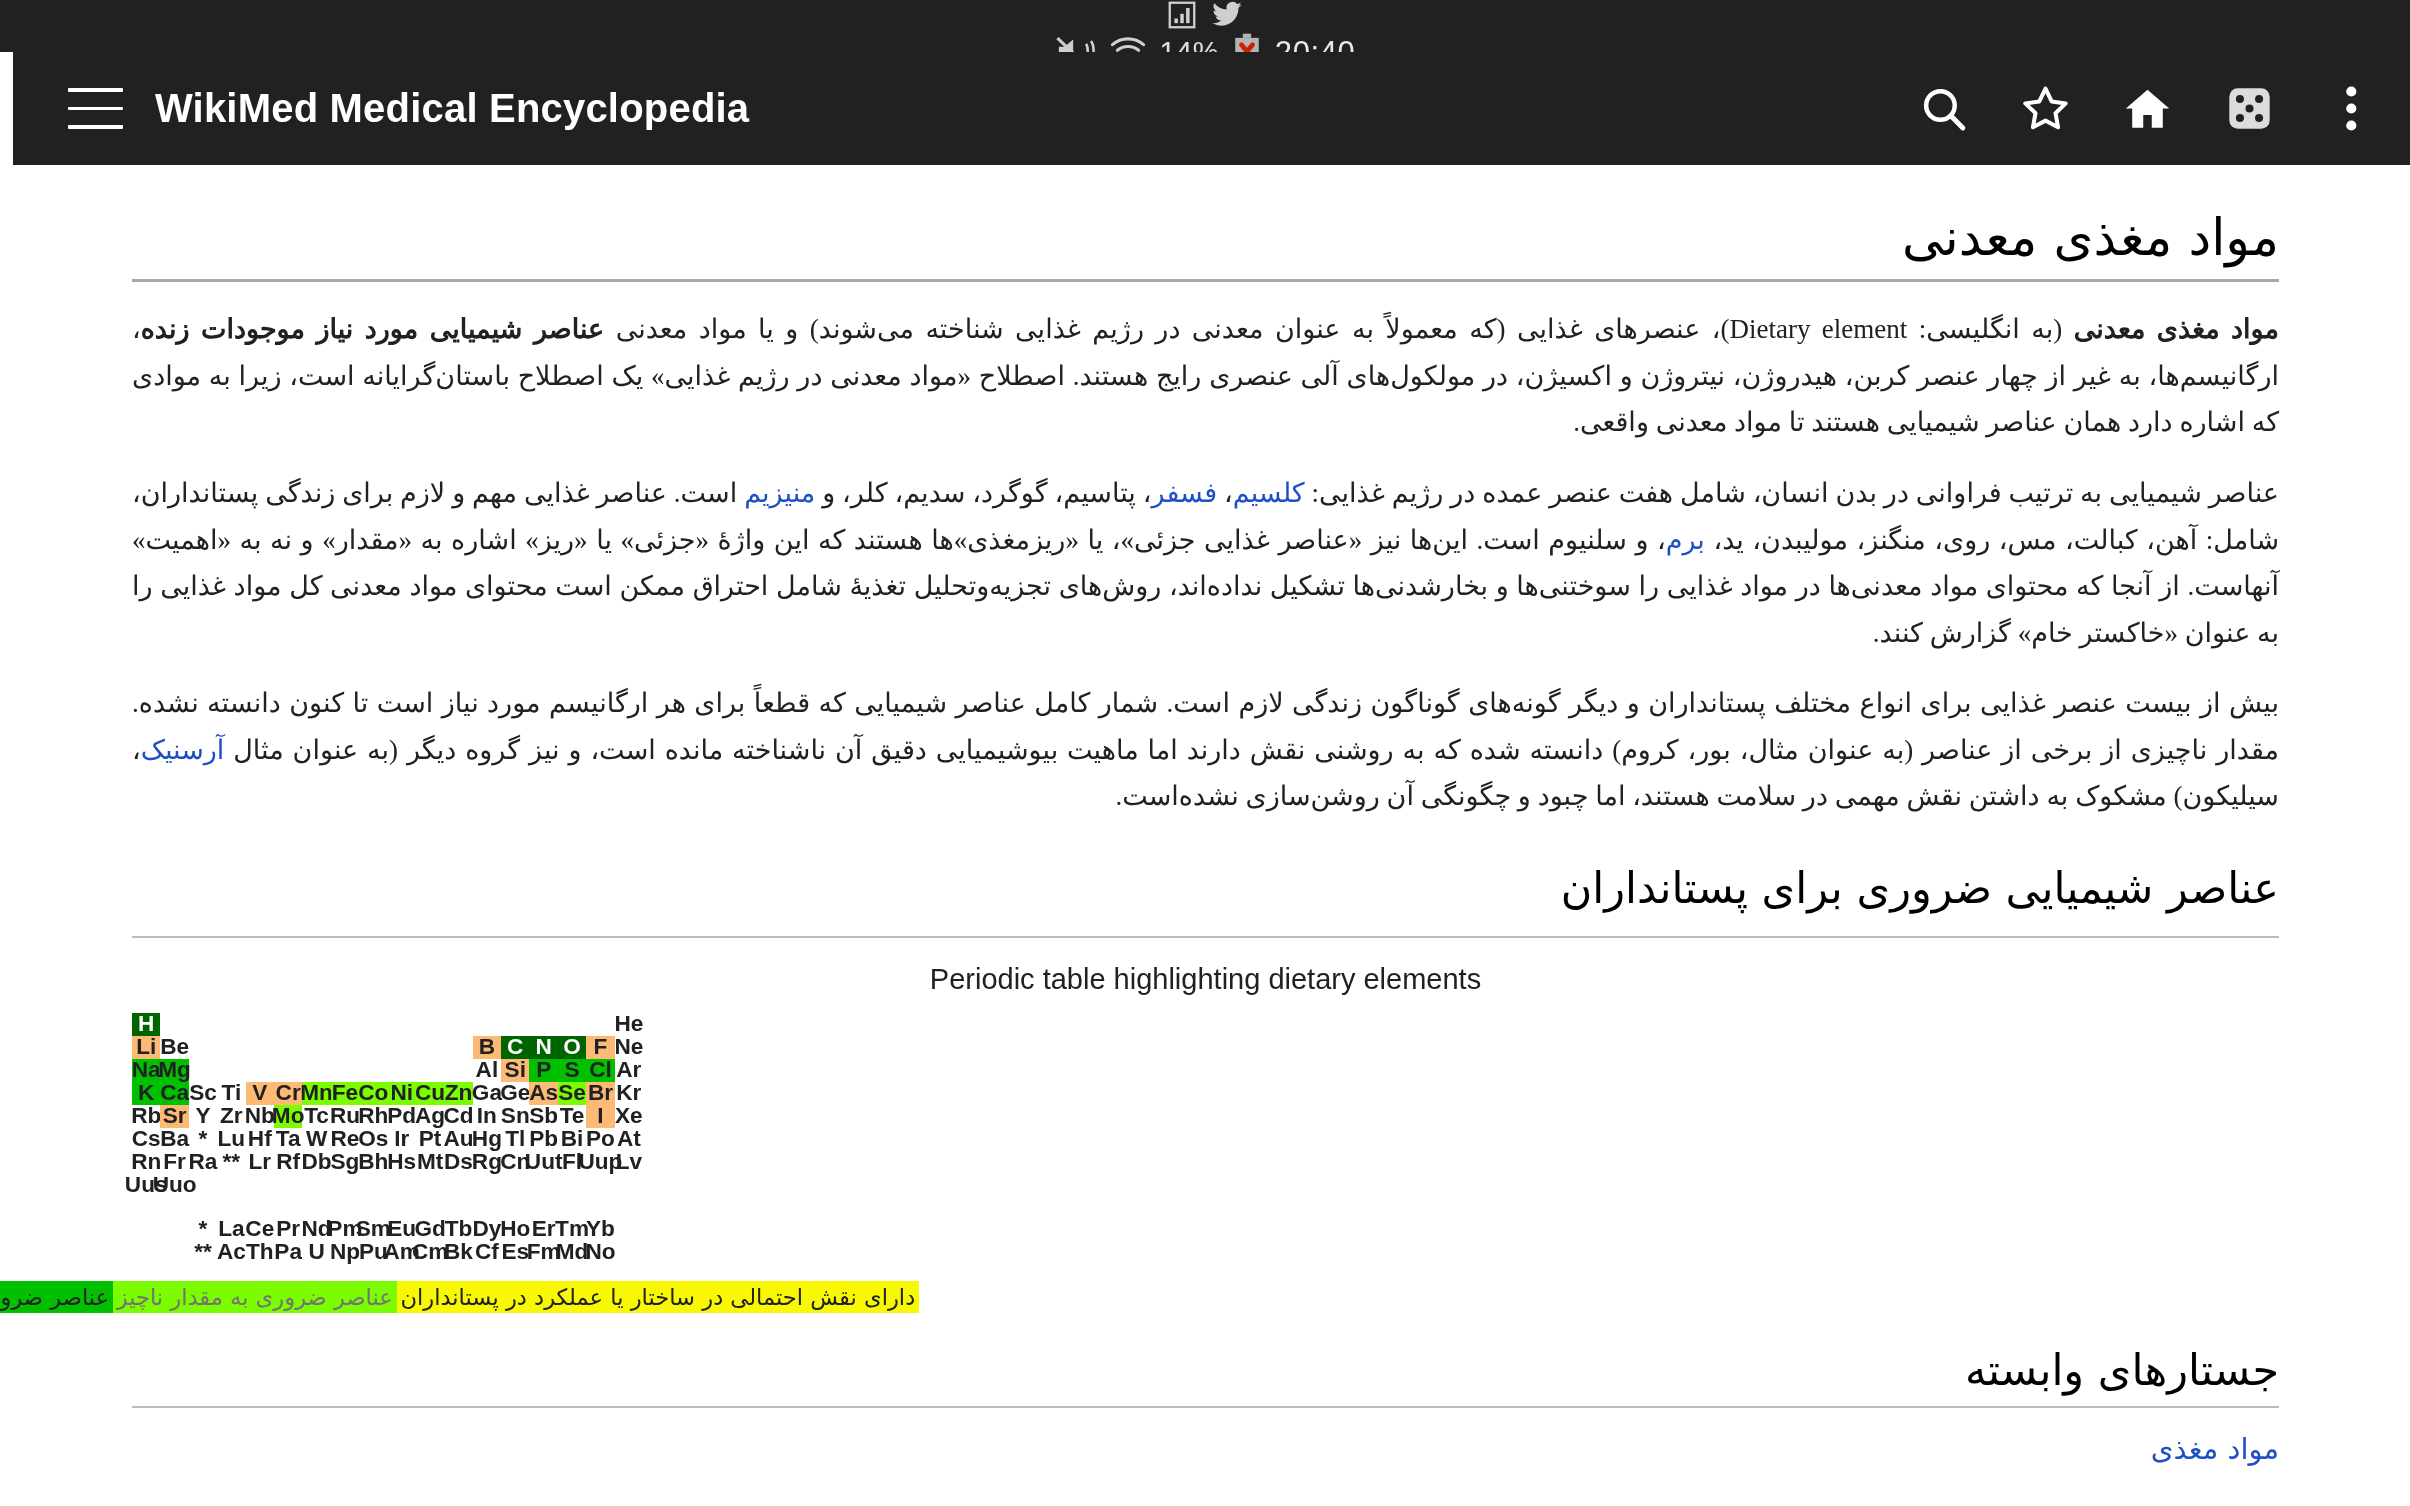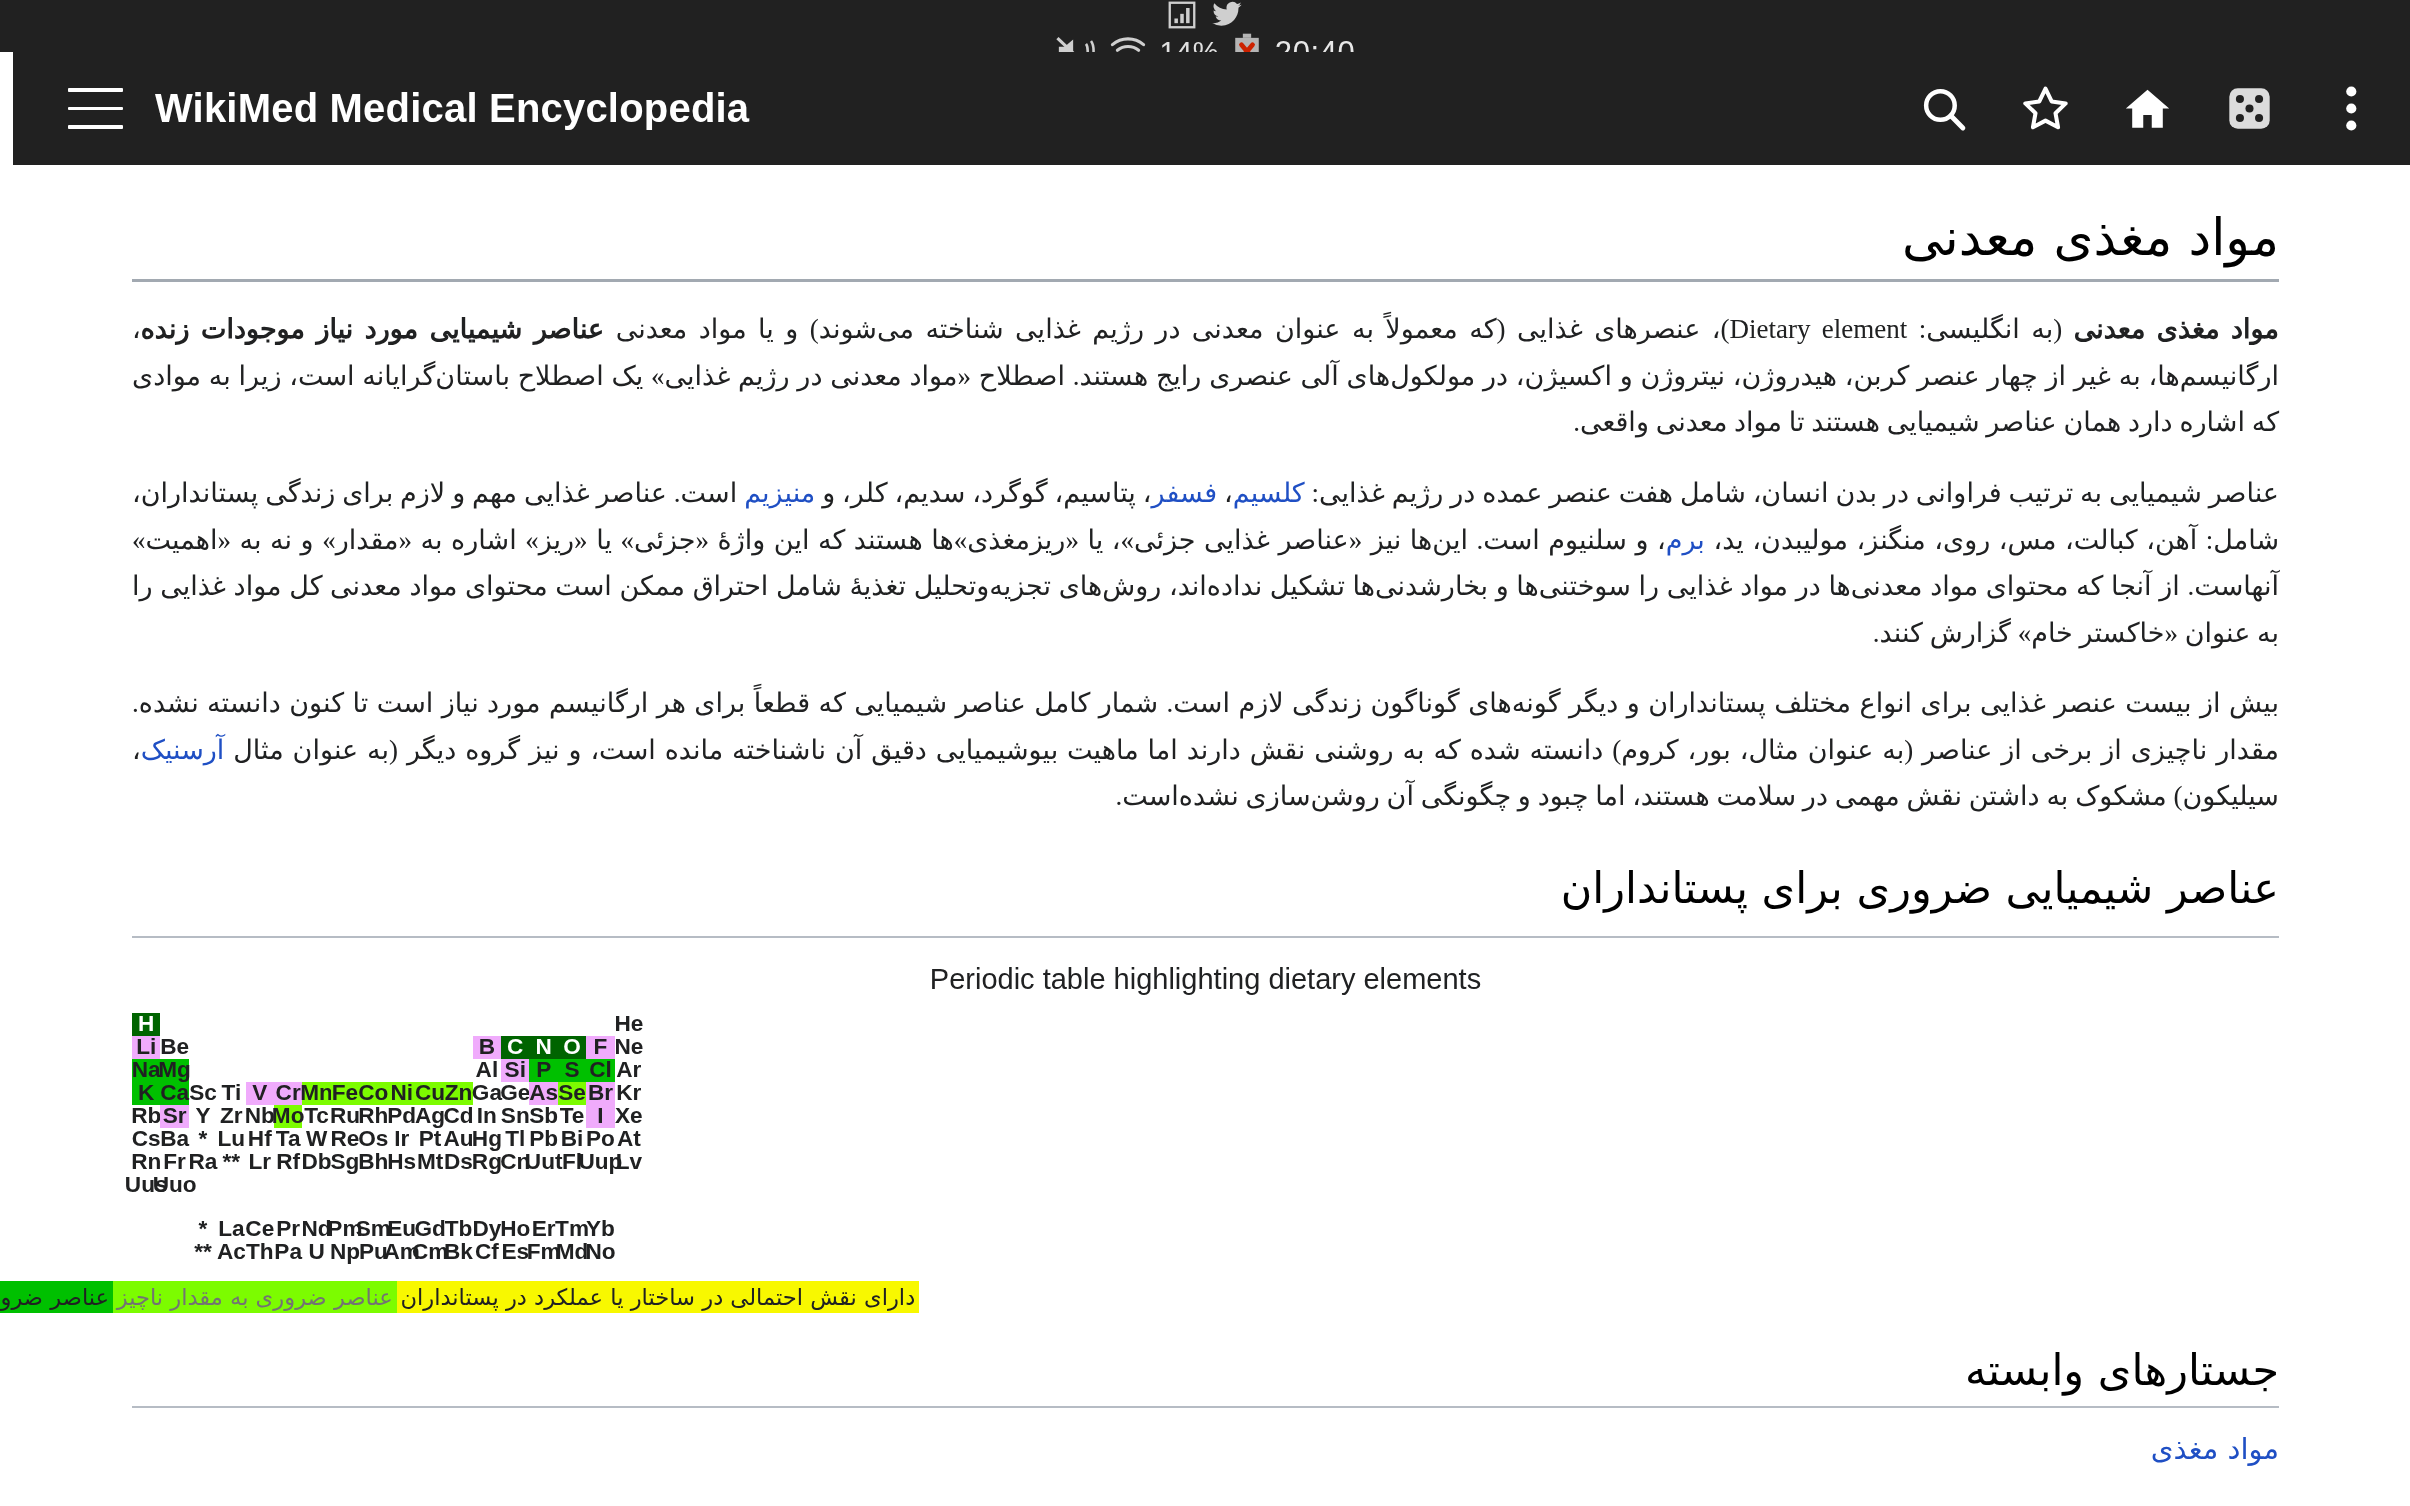--- a/index.html
+++ b/index.html
@@ -84,21 +84,21 @@
   }
   .cell{
     display:flex; align-items:center; justify-content:center;
     line-height:1; font-size:22.6px; font-weight:bold;
     font-family:"Liberation Sans", sans-serif;
   }
   .cell.c-none{ background:transparent; color:#202122; }
   .cell.c-dark{ background:#006400; color:#ffffff; }
   .cell.c-mid{  background:#00c000; color:#202122; }
   .cell.c-light{background:#7cfc00; color:#202122; }
-  .cell.c-yellow{background:#f0abfc; color:#202122; }
+  .cell.c-yellow{background:#fdba74; color:#202122; }
   .cell.blank{ background:transparent; }
 
   .fgrid{
     display:grid;
     grid-template-columns:repeat(18, 28.4px);
     grid-auto-rows:23px;
     margin-top:21px;
   }
 
   .legend{

